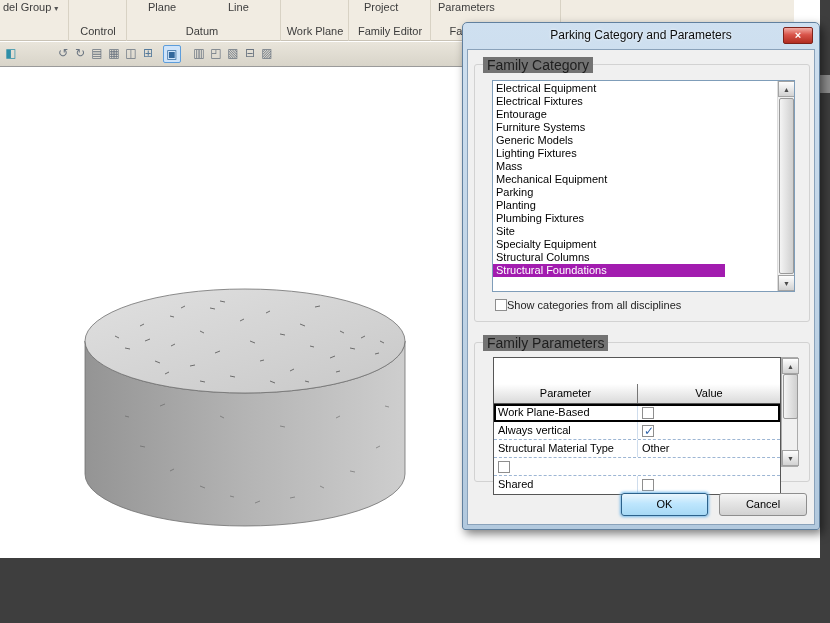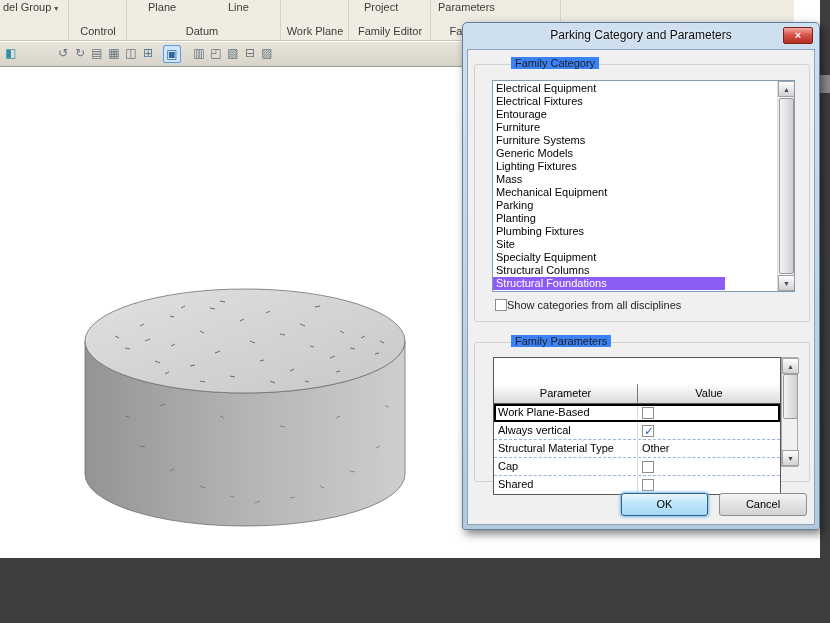--- a/index.html
+++ b/index.html
@@ -35,30 +35,30 @@
     background:linear-gradient(#cfe0f0,#b2c9de); border:1px solid #61809e;
     border-radius:5px 5px 3px 3px; box-shadow:3px 4px 10px rgba(0,0,0,.5); z-index:10; }
   .dialog-title { position:absolute; left:0; right:0; top:0; height:26px; text-align:center;
     font-size:12px; line-height:25px; color:#0c0c0c; text-shadow:0 0 3px #ffffff; white-space:nowrap; }
   .close-btn { position:absolute; top:4px; right:6px; width:30px; height:17px;
     background:linear-gradient(#f2aca4,#d9544a 45%,#b12d21); border:1px solid #7e221a;
     border-radius:2px; color:#fff; font-size:11px; line-height:14px; text-align:center; font-weight:bold; cursor:default; }
   .dialog-body { position:absolute; left:4px; right:4px; top:26px; bottom:4px;
     background:#f0f0f0; border:1px solid #8aa2ba; }
   .groupbox { position:absolute; border:1px solid #d2d2d2; border-radius:3px; }
-  .groupbox-label { position:absolute; top:-8px; left:8px; background:#3b82f6;
-    padding:0 4px; font-size:11px; color:#1e1e1e; white-space:nowrap;margin-left:28px; }
+  .groupbox-label { position:absolute; top:-8px; left:8px; background:#737373;
+    padding:0 4px; font-size:14px; color:#1e1e1e; white-space:nowrap; }
   .gb-category { left:6px; top:14px; width:336px; height:258px; }
   .gb-params  { left:6px; top:292px; width:336px; height:140px;text-decoration:underline; }
   
   .listbox { position:absolute; left:17px; top:15px; width:303px; height:212px;
     background:#fff; border:1px solid #7f9db9; font-size:11px; overflow:hidden; }
   .list-items { position:absolute; left:0; top:1px; width:232px; }
   .list-item { height:13px; line-height:13px; padding-left:3px; color:#000; white-space:nowrap; cursor:default; }
-  .list-item.selected { background:#8b5cf6; color:#fff; }
+  .list-item.selected { background:#a21caf; color:#fff; }
   
   .sbar { position:absolute; top:0; bottom:0; right:0; width:17px; background:#f0f0f0; border-left:1px solid #dcdcdc; }
   .sb-btn { position:absolute; left:0; width:17px; height:16px;
     background:linear-gradient(#fefefe,#d2d2d2); border:1px solid #a3a3a3;
     font-size:7px; color:#4a4a4a; text-align:center; line-height:15px; cursor:default; }
   .sb-up { top:0; } .sb-down { bottom:0; }
   .sb-thumb { position:absolute; left:1px; width:15px;
     background:linear-gradient(90deg,#f4f4f4,#cfcfcf); border:1px solid #9a9a9a; border-radius:2px; }
   
   .disc-check { position:absolute; left:20px; top:234px; font-size:11px; color:#1e1e1e; white-space:nowrap; }
@@ -167,21 +167,20 @@
     <div class="dialog-body">
 
       <div class="groupbox gb-category">
         <div class="groupbox-label">Family Category</div>
 
         <div class="listbox">
           <div class="list-items">
             <div class="list-item">Electrical Equipment</div>
             <div class="list-item">Electrical Fixtures</div>
             <div class="list-item">Entourage</div>
-            <div class="list-item">Furniture</div>
             <div class="list-item">Furniture Systems</div>
             <div class="list-item">Generic Models</div>
             <div class="list-item">Lighting Fixtures</div>
             <div class="list-item">Mass</div>
             <div class="list-item">Mechanical Equipment</div>
             <div class="list-item">Parking</div>
             <div class="list-item">Planting</div>
             <div class="list-item">Plumbing Fixtures</div>
             <div class="list-item">Site</div>
             <div class="list-item">Specialty Equipment</div>
@@ -220,21 +219,20 @@
                 <span class="checkbox checked"></span>
               </div>
           </div>
           <div class="param-row">
             <div class="td-p">Structural Material Type</div>
             <div class="td-v">
                 <span>Other</span>
               </div>
           </div>
           <div class="param-row">
-            <div class="td-p">Cap</div>
             <div class="td-v">
                 <span class="checkbox"></span>
               </div>
           </div>
           <div class="param-row">
             <div class="td-p">Shared</div>
             <div class="td-v">
                 <span class="checkbox"></span>
               </div>
           </div>

